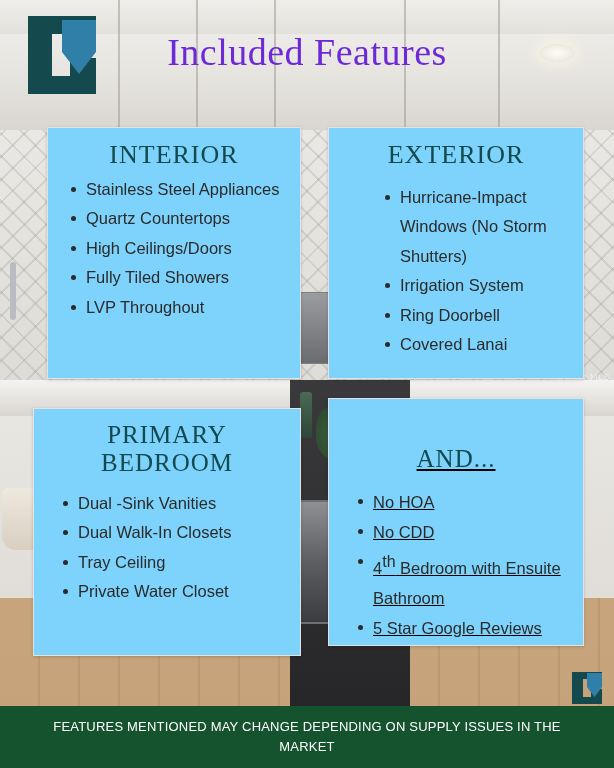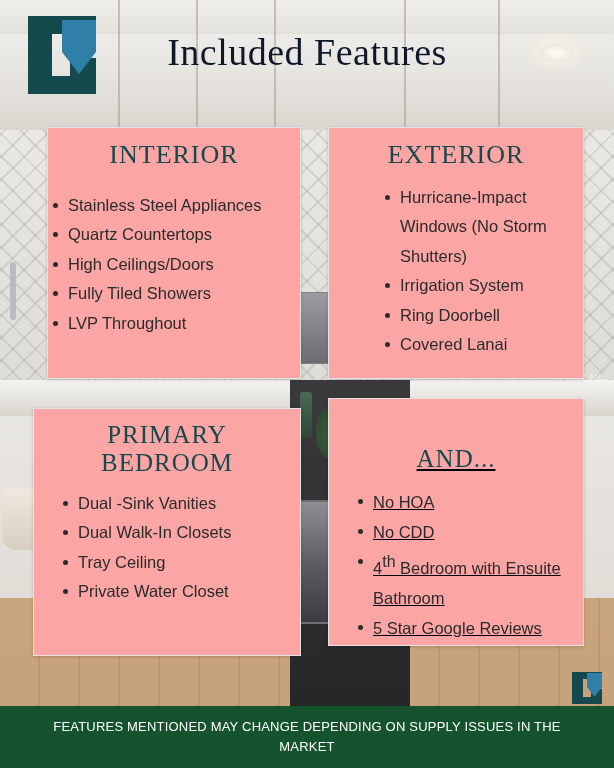--- a/index.html
+++ b/index.html
@@ -133,28 +133,28 @@
     left: 22px; top: 12px;
     width: 82px; height: 84px;
   }
   .logo-top svg, .logo-bottom svg { display: block; }
   .title {
     position: absolute;
     left: 0; right: 0; top: 30px;
     text-align: center;
     font-family: "Liberation Serif", serif;
     font-size: 38px;
-    color: #0f172a;
+    color: #6d28d9;
     letter-spacing: .5px;
   }
 
   
   .card {
     position: absolute;
-    background: #fca5a5;
+    background: #7dd3fc;
     border: 1px solid #e2e2e2;
     box-shadow: 0 1px 3px rgba(0,0,0,.18);
     box-sizing: border-box;
   }
   .card-interior  { left: 47px;  top: 127px; width: 254px; height: 252px; }
   .card-exterior  { left: 328px; top: 127px; width: 256px; height: 252px; }
   .card-primary   { left: 33px;  top: 408px; width: 268px; height: 248px; }
   .card-and       { left: 328px; top: 398px; width: 256px; height: 248px; text-decoration: underline; }
 
   .card h2 {
@@ -184,21 +184,21 @@
   }
   .card li::before {
     content: "";
     position: absolute;
     left: -15px;
     top: 12px;
     width: 5px; height: 5px;
     border-radius: 50%;
     background: #2b2b2b;
   }
-  .card-interior ul { padding-left: 20px; margin-top: 16px; }
+  .card-interior ul { padding-left: 38px; margin-top: 0; }
   .card-exterior ul { margin-top: 8px; margin-left: 37px; }
   .card-primary ul { padding-left: 44px; margin-top: 6px; }
   .card-and ul { padding-left: 44px; margin-top: 8px; }
   .card-and li { line-height: 1.82; }
   sup { font-size: 16px; vertical-align: super; }
 
   
   .logo-bottom {
     position: absolute;
     right: 10px; bottom: 62px;

